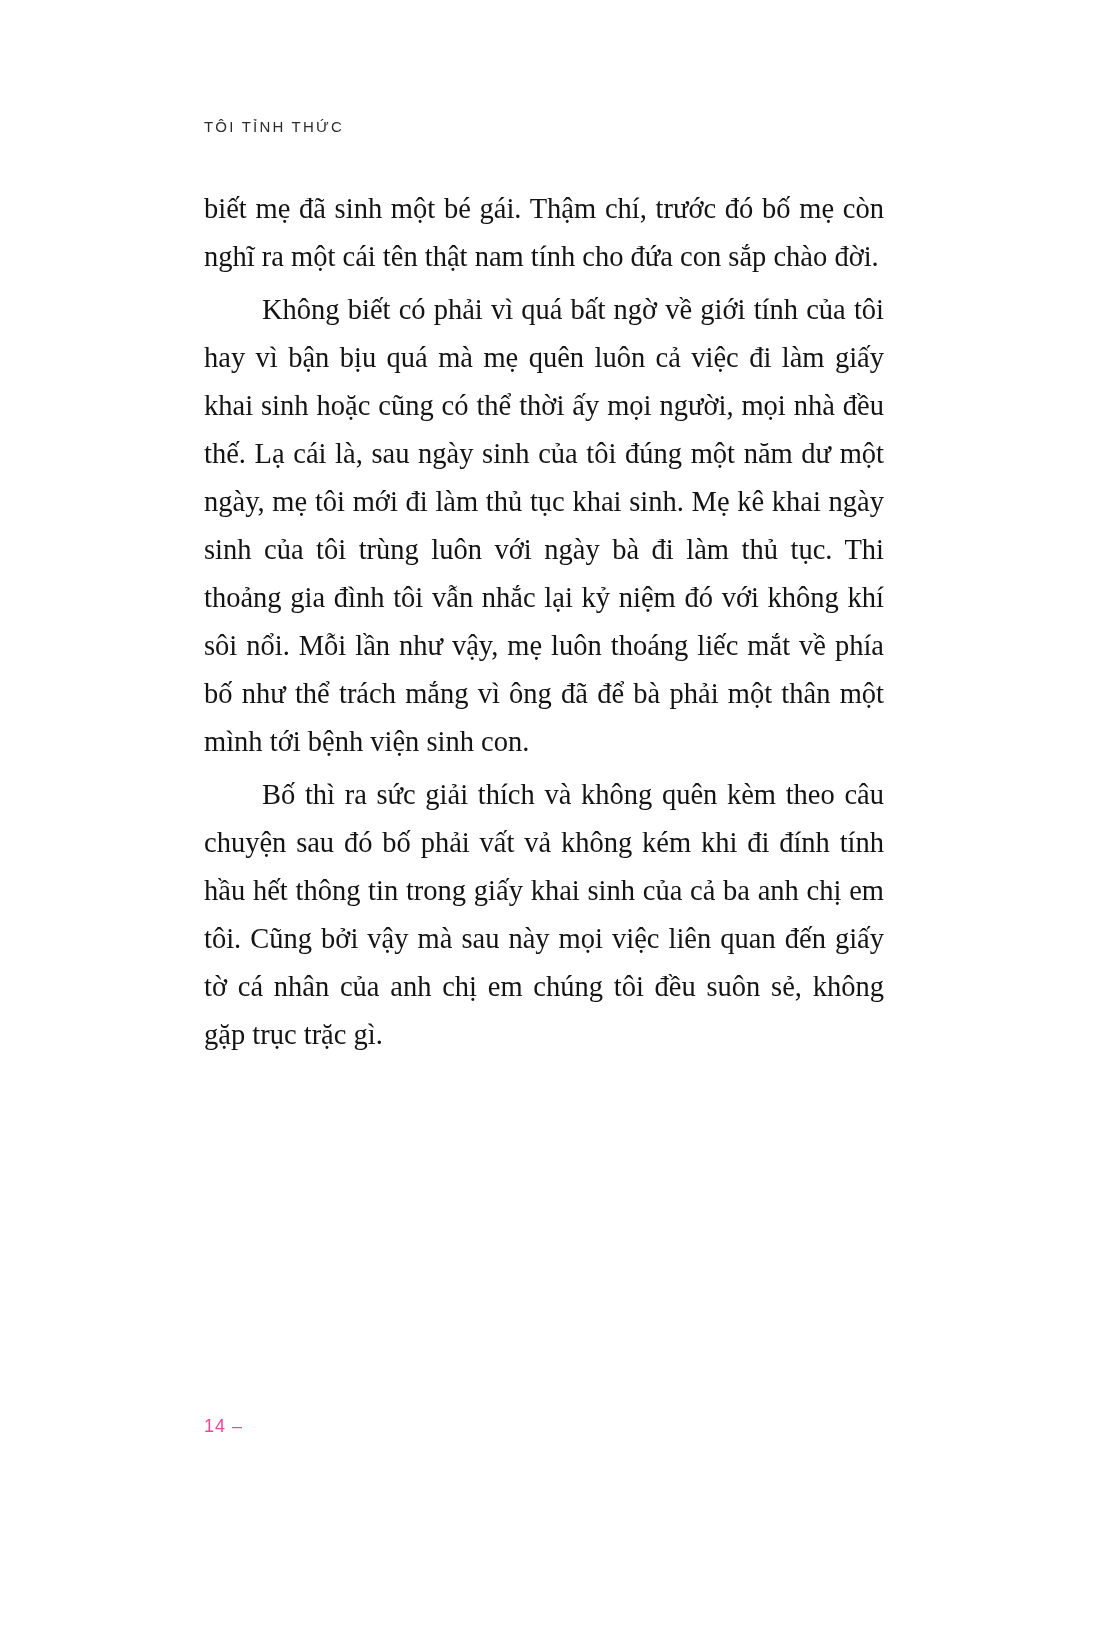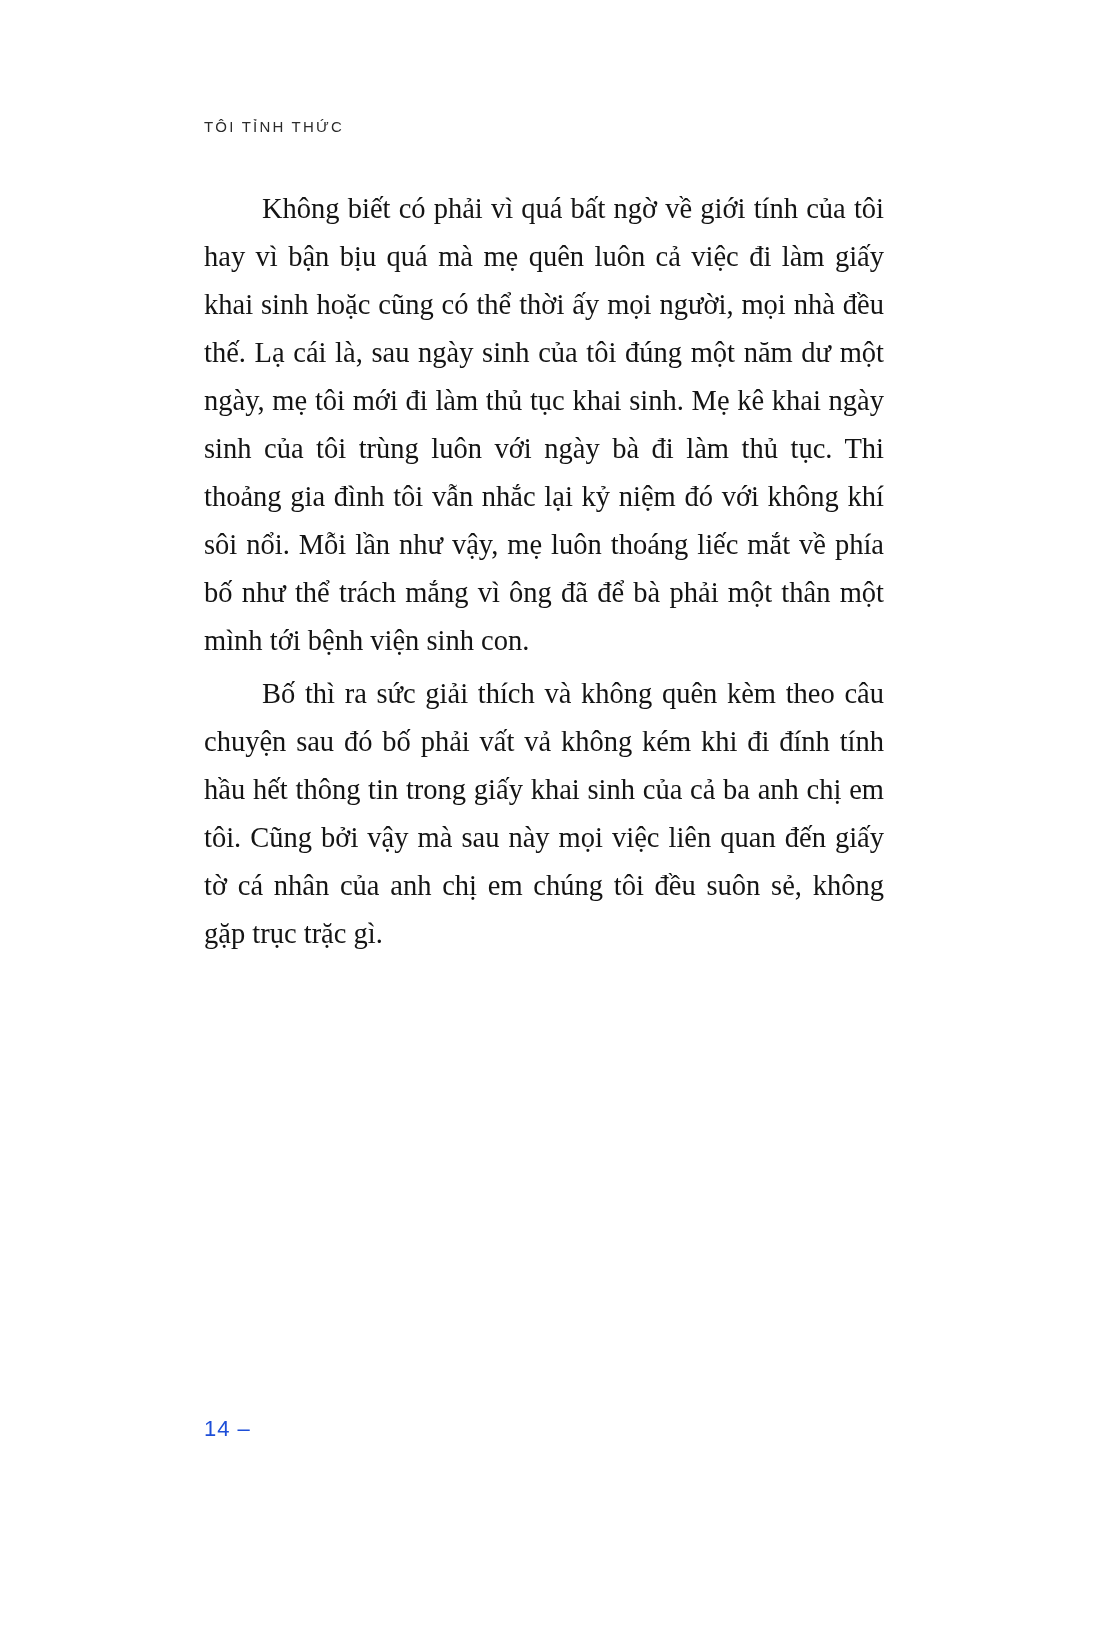--- a/index.html
+++ b/index.html
@@ -44,32 +44,33 @@
     hyphens: none;
   }
   .para.indent {
     text-indent: 58px;
   }
   .folio {
     position: absolute;
     left: 200px;
     top: 1416px;
     font-family: "Liberation Sans", sans-serif;
-    font-size: 22px;
-    color: #1d4ed8;
+    font-size: 18px;
+    color: #ec4899;
     letter-spacing: 1px;
   }
 </style>
 </head>
 <body>
 
 <div class="page">
 
   <div class="running-head">TÔI TỈNH THỨC</div>
 
   <div class="body-text">
+    <p class="para">biết mẹ đã sinh một bé gái. Thậm chí, trước đó bố mẹ còn nghĩ ra một cái tên thật nam tính cho đứa con sắp chào đời.</p>
     <p class="para indent">Không biết có phải vì quá bất ngờ về giới tính của tôi hay vì bận bịu quá mà mẹ quên luôn cả việc đi làm giấy khai sinh hoặc cũng có thể thời ấy mọi người, mọi nhà đều thế. Lạ cái là, sau ngày sinh của tôi đúng một năm dư một ngày, mẹ tôi mới đi làm thủ tục khai sinh. Mẹ kê khai ngày sinh của tôi trùng luôn với ngày bà đi làm thủ tục. Thi thoảng gia đình tôi vẫn nhắc lại kỷ niệm đó với không khí sôi nổi. Mỗi lần như vậy, mẹ luôn thoáng liếc mắt về phía bố như thể trách mắng vì ông đã để bà phải một thân một mình tới bệnh viện sinh con.</p>
     <p class="para indent">Bố thì ra sức giải thích và không quên kèm theo câu chuyện sau đó bố phải vất vả không kém khi đi đính tính hầu hết thông tin trong giấy khai sinh của cả ba anh chị em tôi. Cũng bởi vậy mà sau này mọi việc liên quan đến giấy tờ cá nhân của anh chị em chúng tôi đều suôn sẻ, không gặp trục trặc gì.</p>
   </div>
 
   <div class="folio">14  –</div>
 
 </div>
 
 </body></html>

